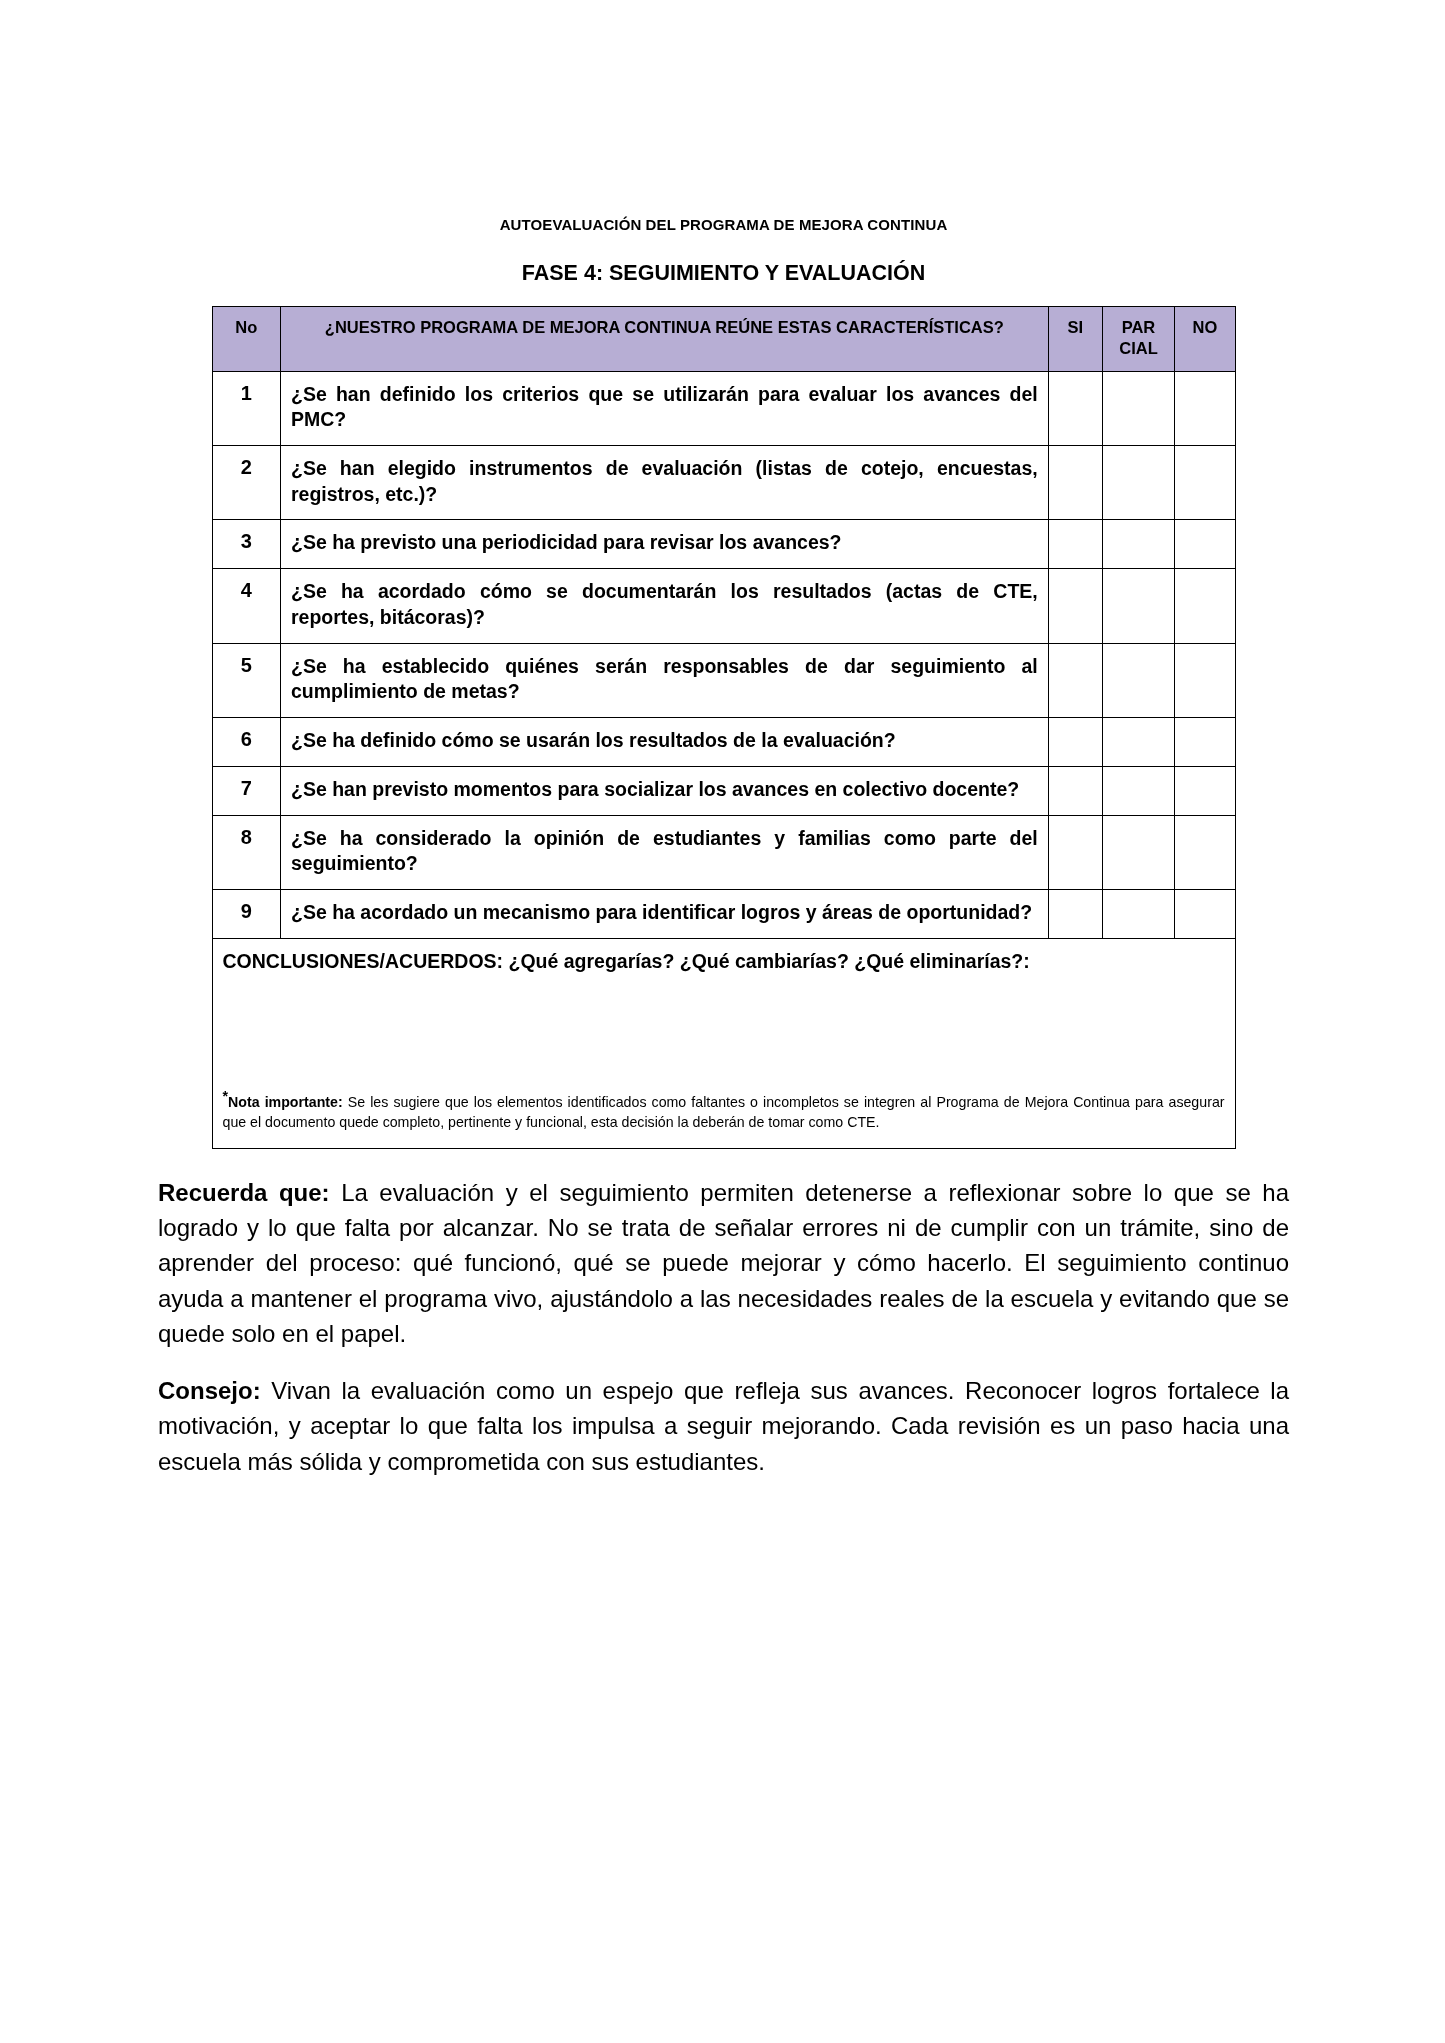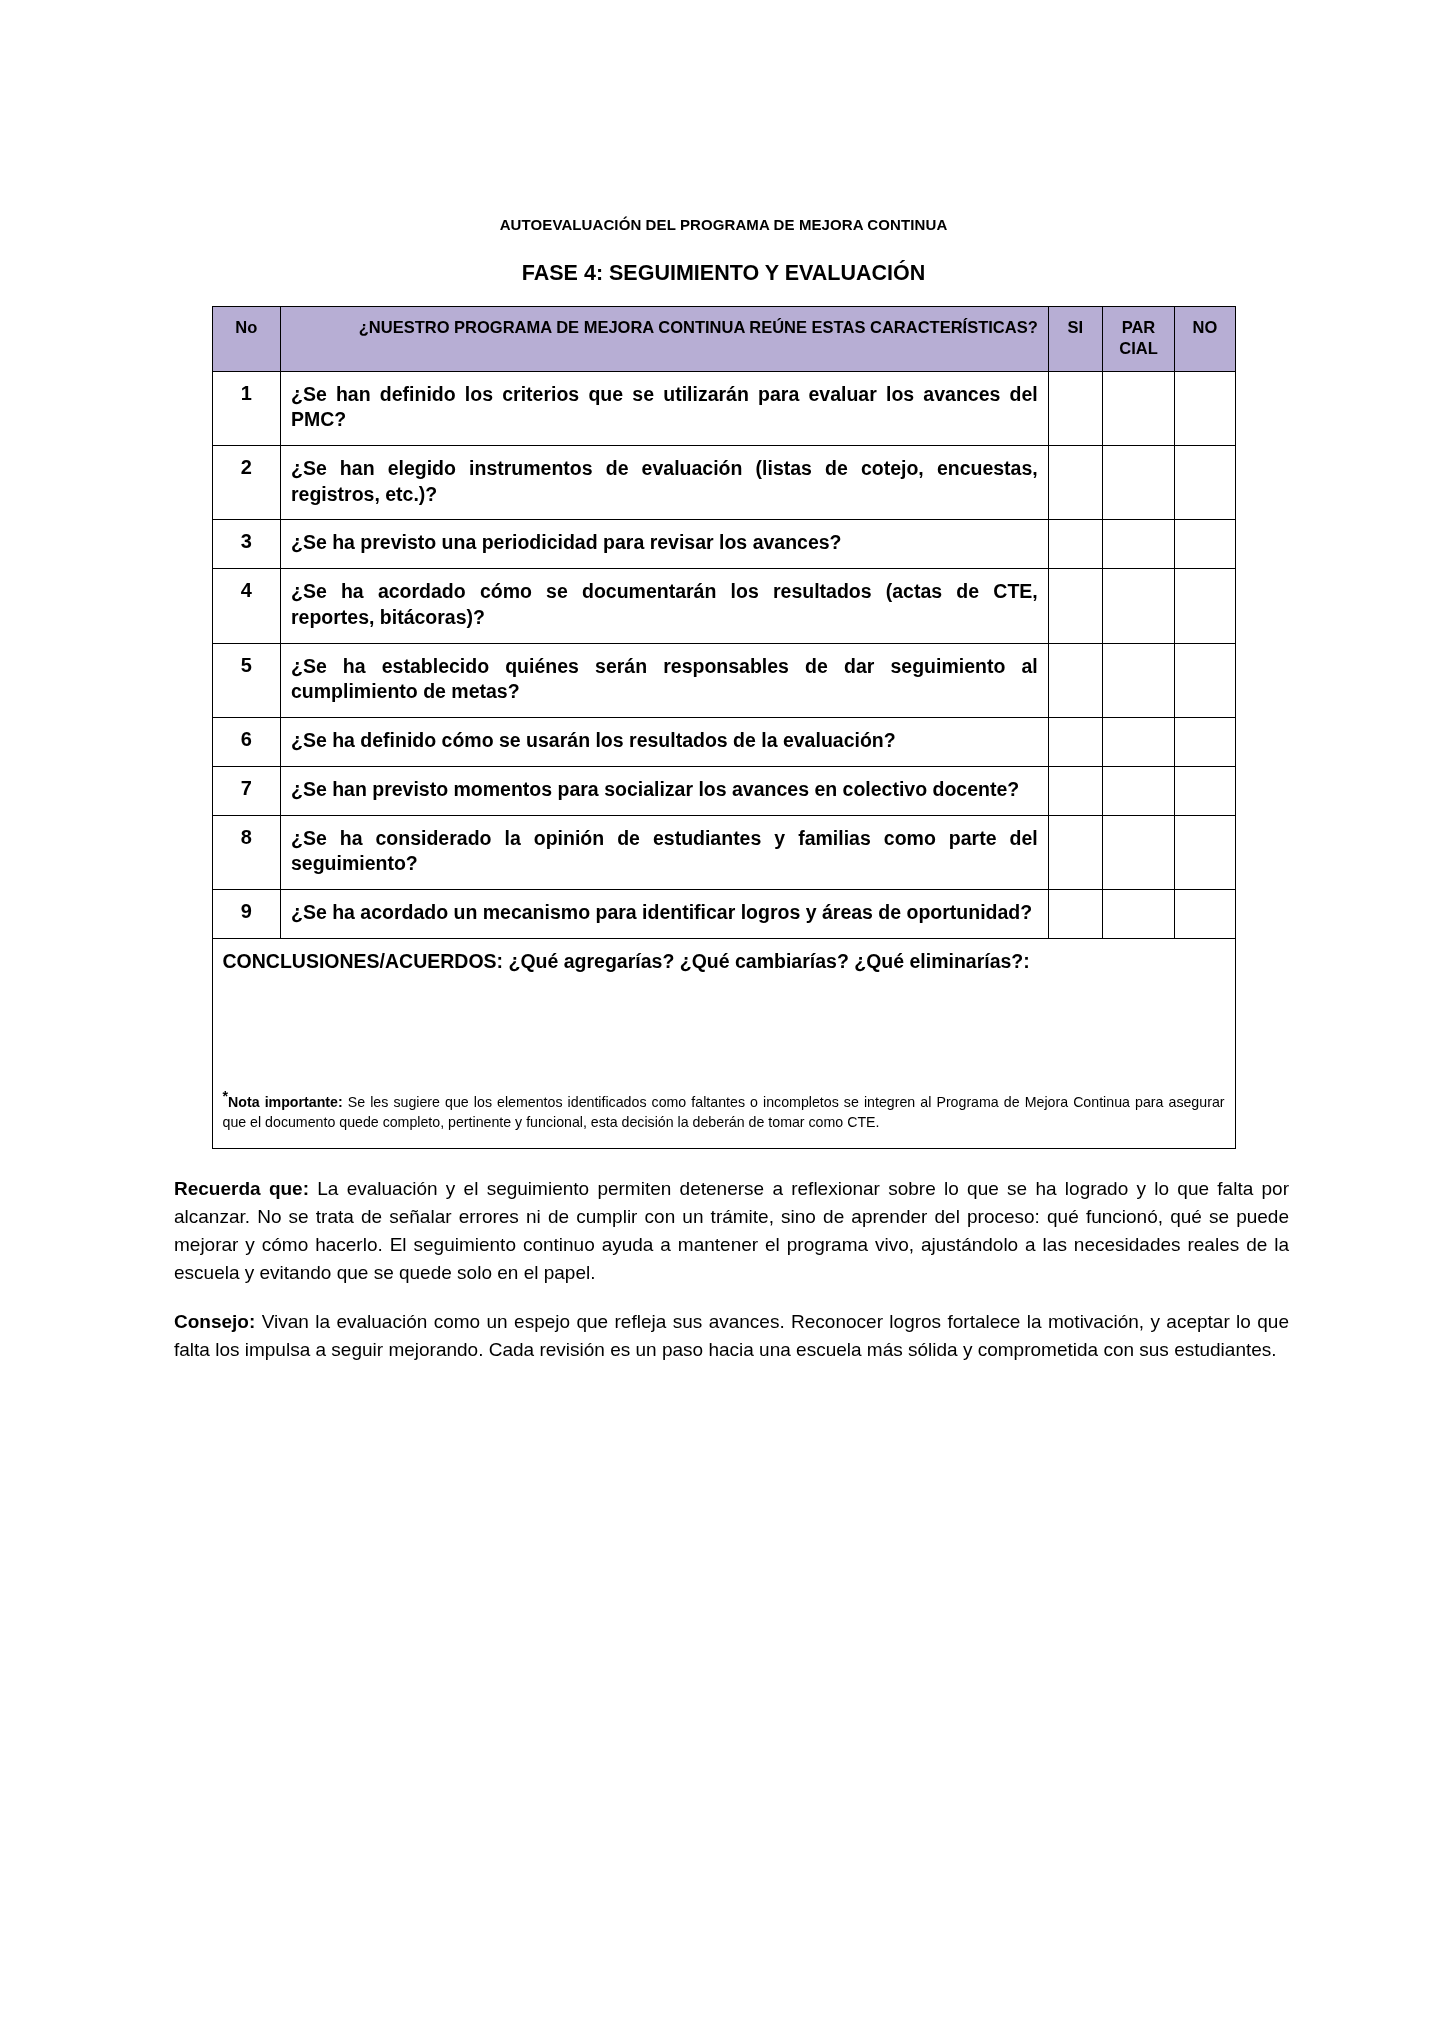--- a/index.html
+++ b/index.html
@@ -57,21 +57,21 @@
   thead th {
     background: #b7aed4;
     font-size: 16.5px;
     font-weight: bold;
     text-align: center;
     vertical-align: middle;
     line-height: 1.25;
     padding: 12px 6px;
   }
   th.col-no { width: 66px; }
-  th.col-q  { width: 740px; text-align: right; }
+  th.col-q  { width: 740px; }
   th.col-si { width: 52px; }
   th.col-par{ width: 70px; }
   th.col-nop{ width: 58px; }
 
   td.num {
     text-align: center;
     font-size: 20px;
     font-weight: bold;
     vertical-align: top;
     padding-top: 12px;
@@ -113,24 +113,24 @@
     font-weight: bold;
   }
   .note .note-strong {
     font-weight: bold;
   }
   .body-text {
     margin-top: 26px;
     padding: 0 22px 0 22px;
   }
   .body-text p {
-    font-size: 19px;
+    font-size: 24px;
     line-height: 1.47;
     text-align: justify;
-    margin: 0 0 22px 16px;
+    margin: 0 0 22px 0;
   }
   .body-text p strong { font-weight: bold; }
 </style>
 </head>
 <body>
 
 <div class="page">
   <div class="content">
 
     <h1 class="doc-title">AUTOEVALUACIÓN DEL PROGRAMA DE MEJORA CONTINUA</h1>

